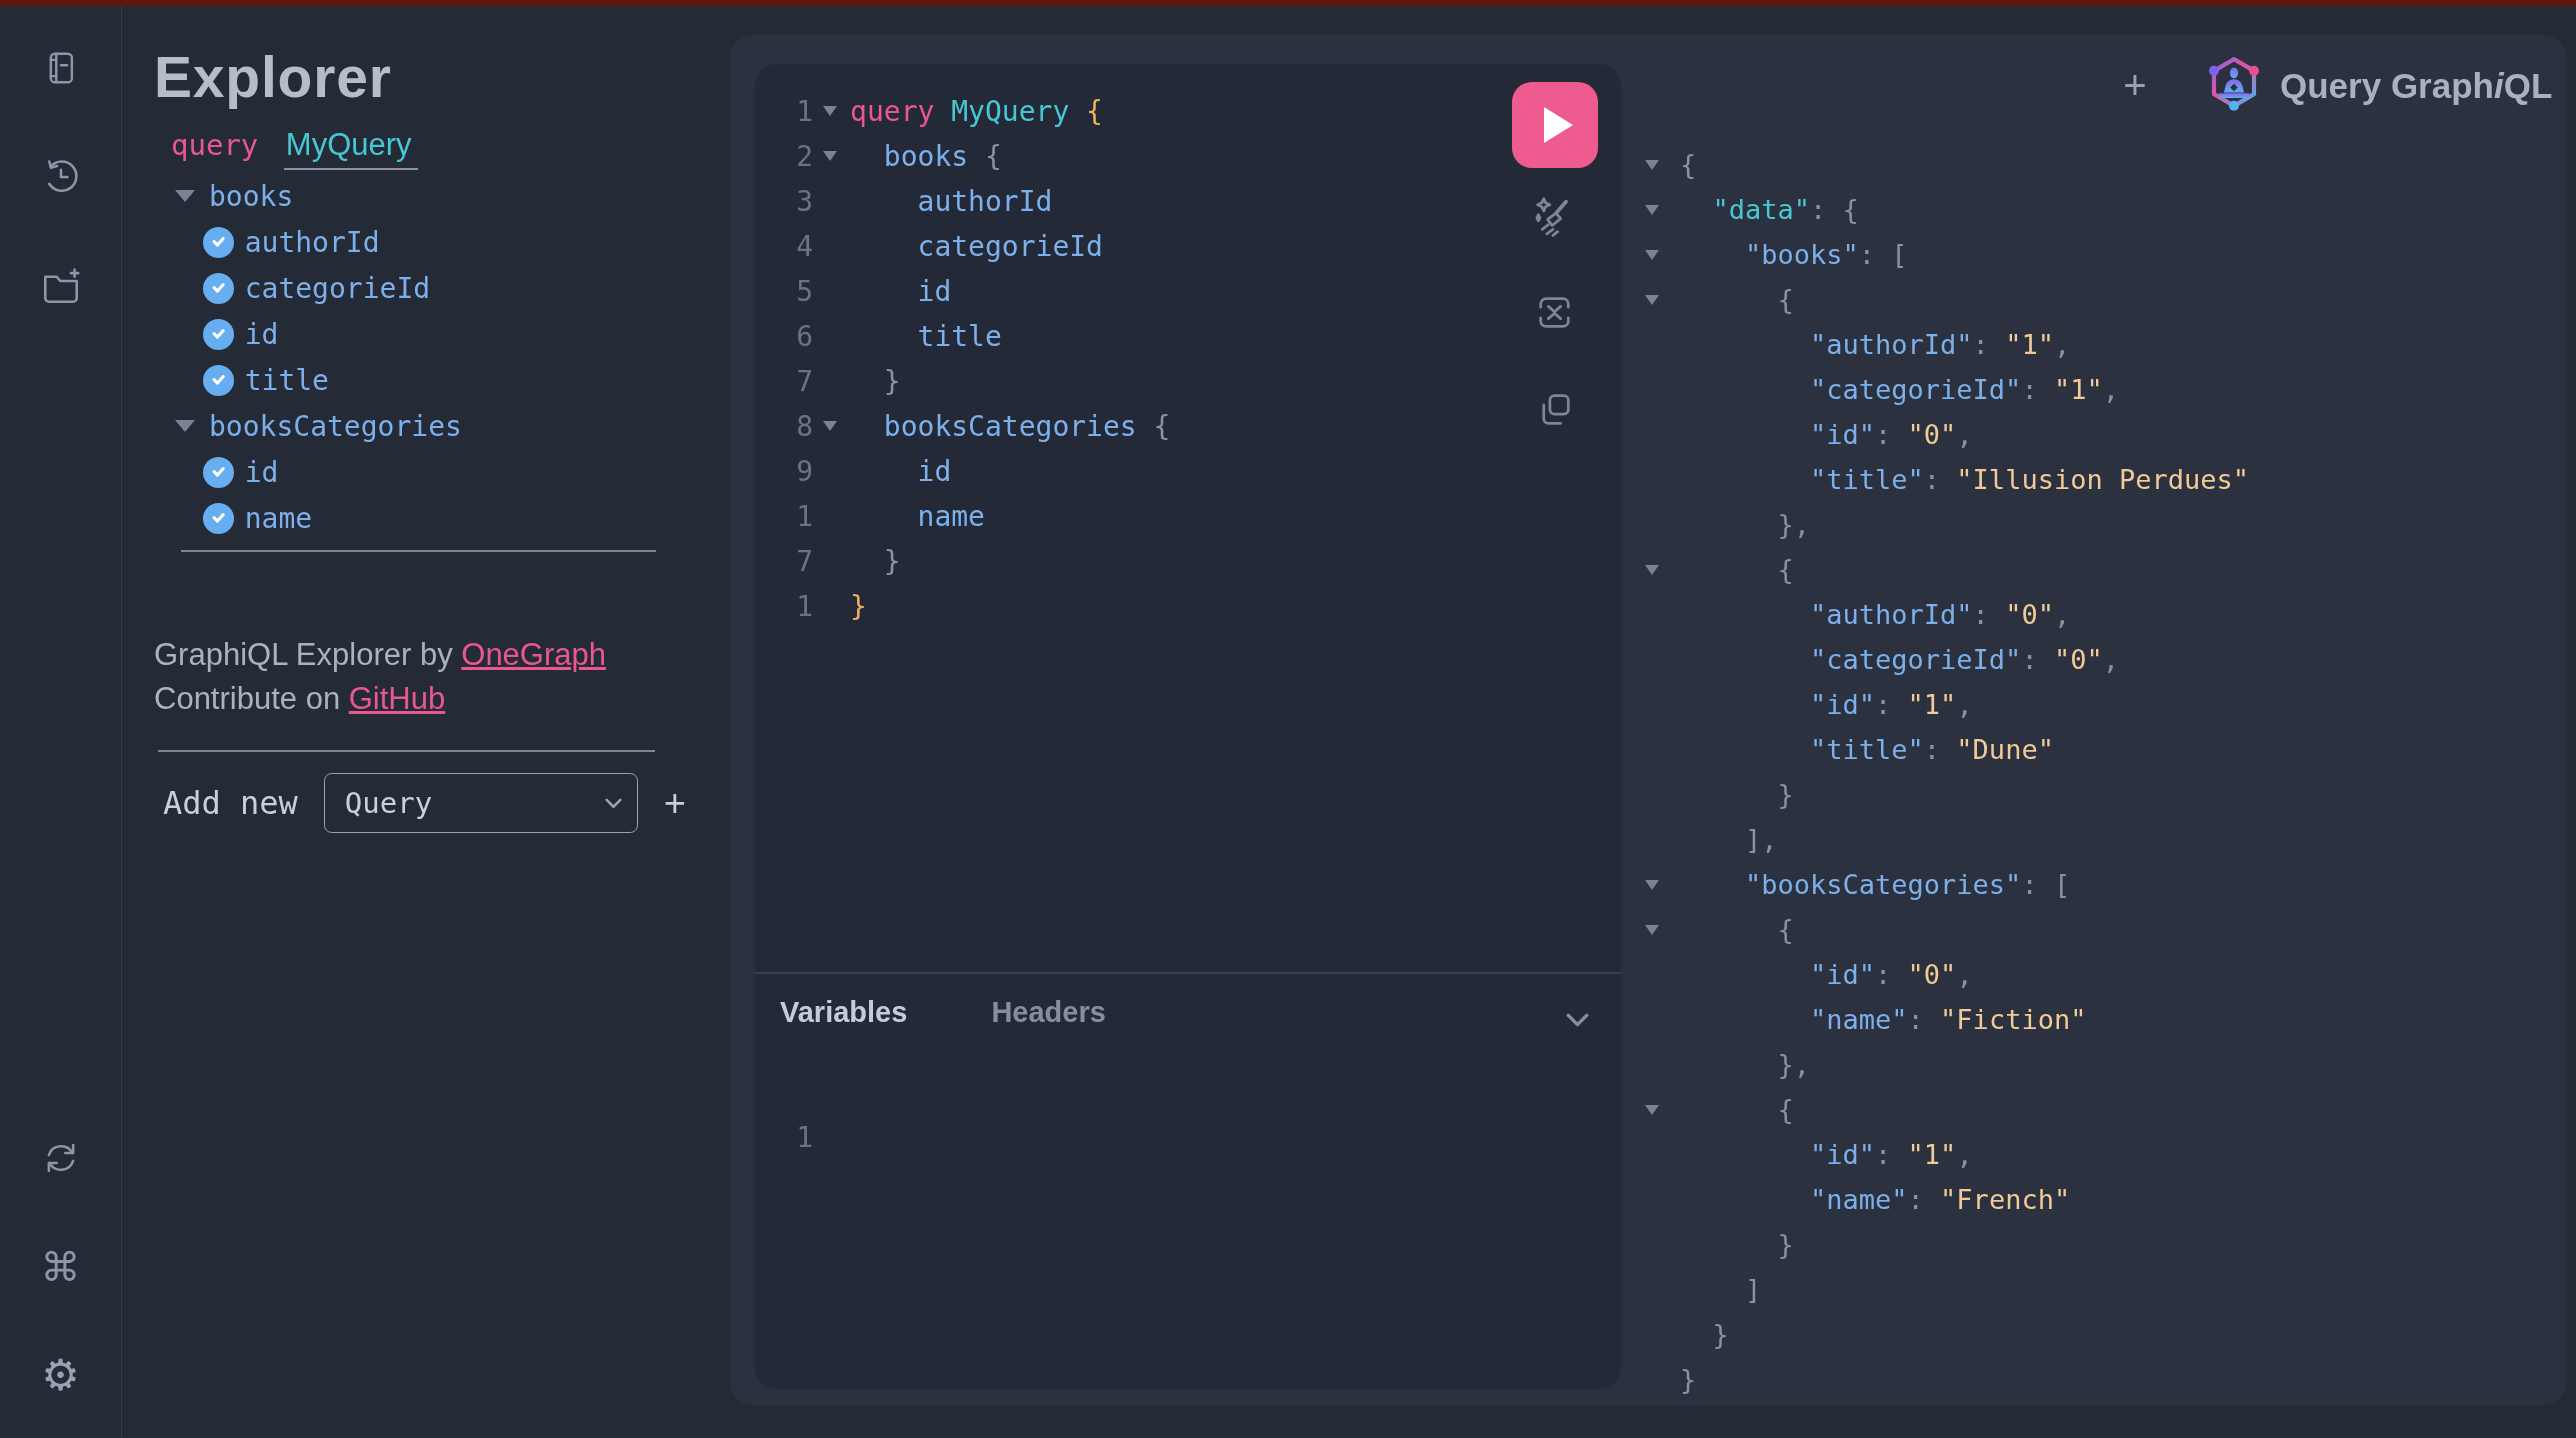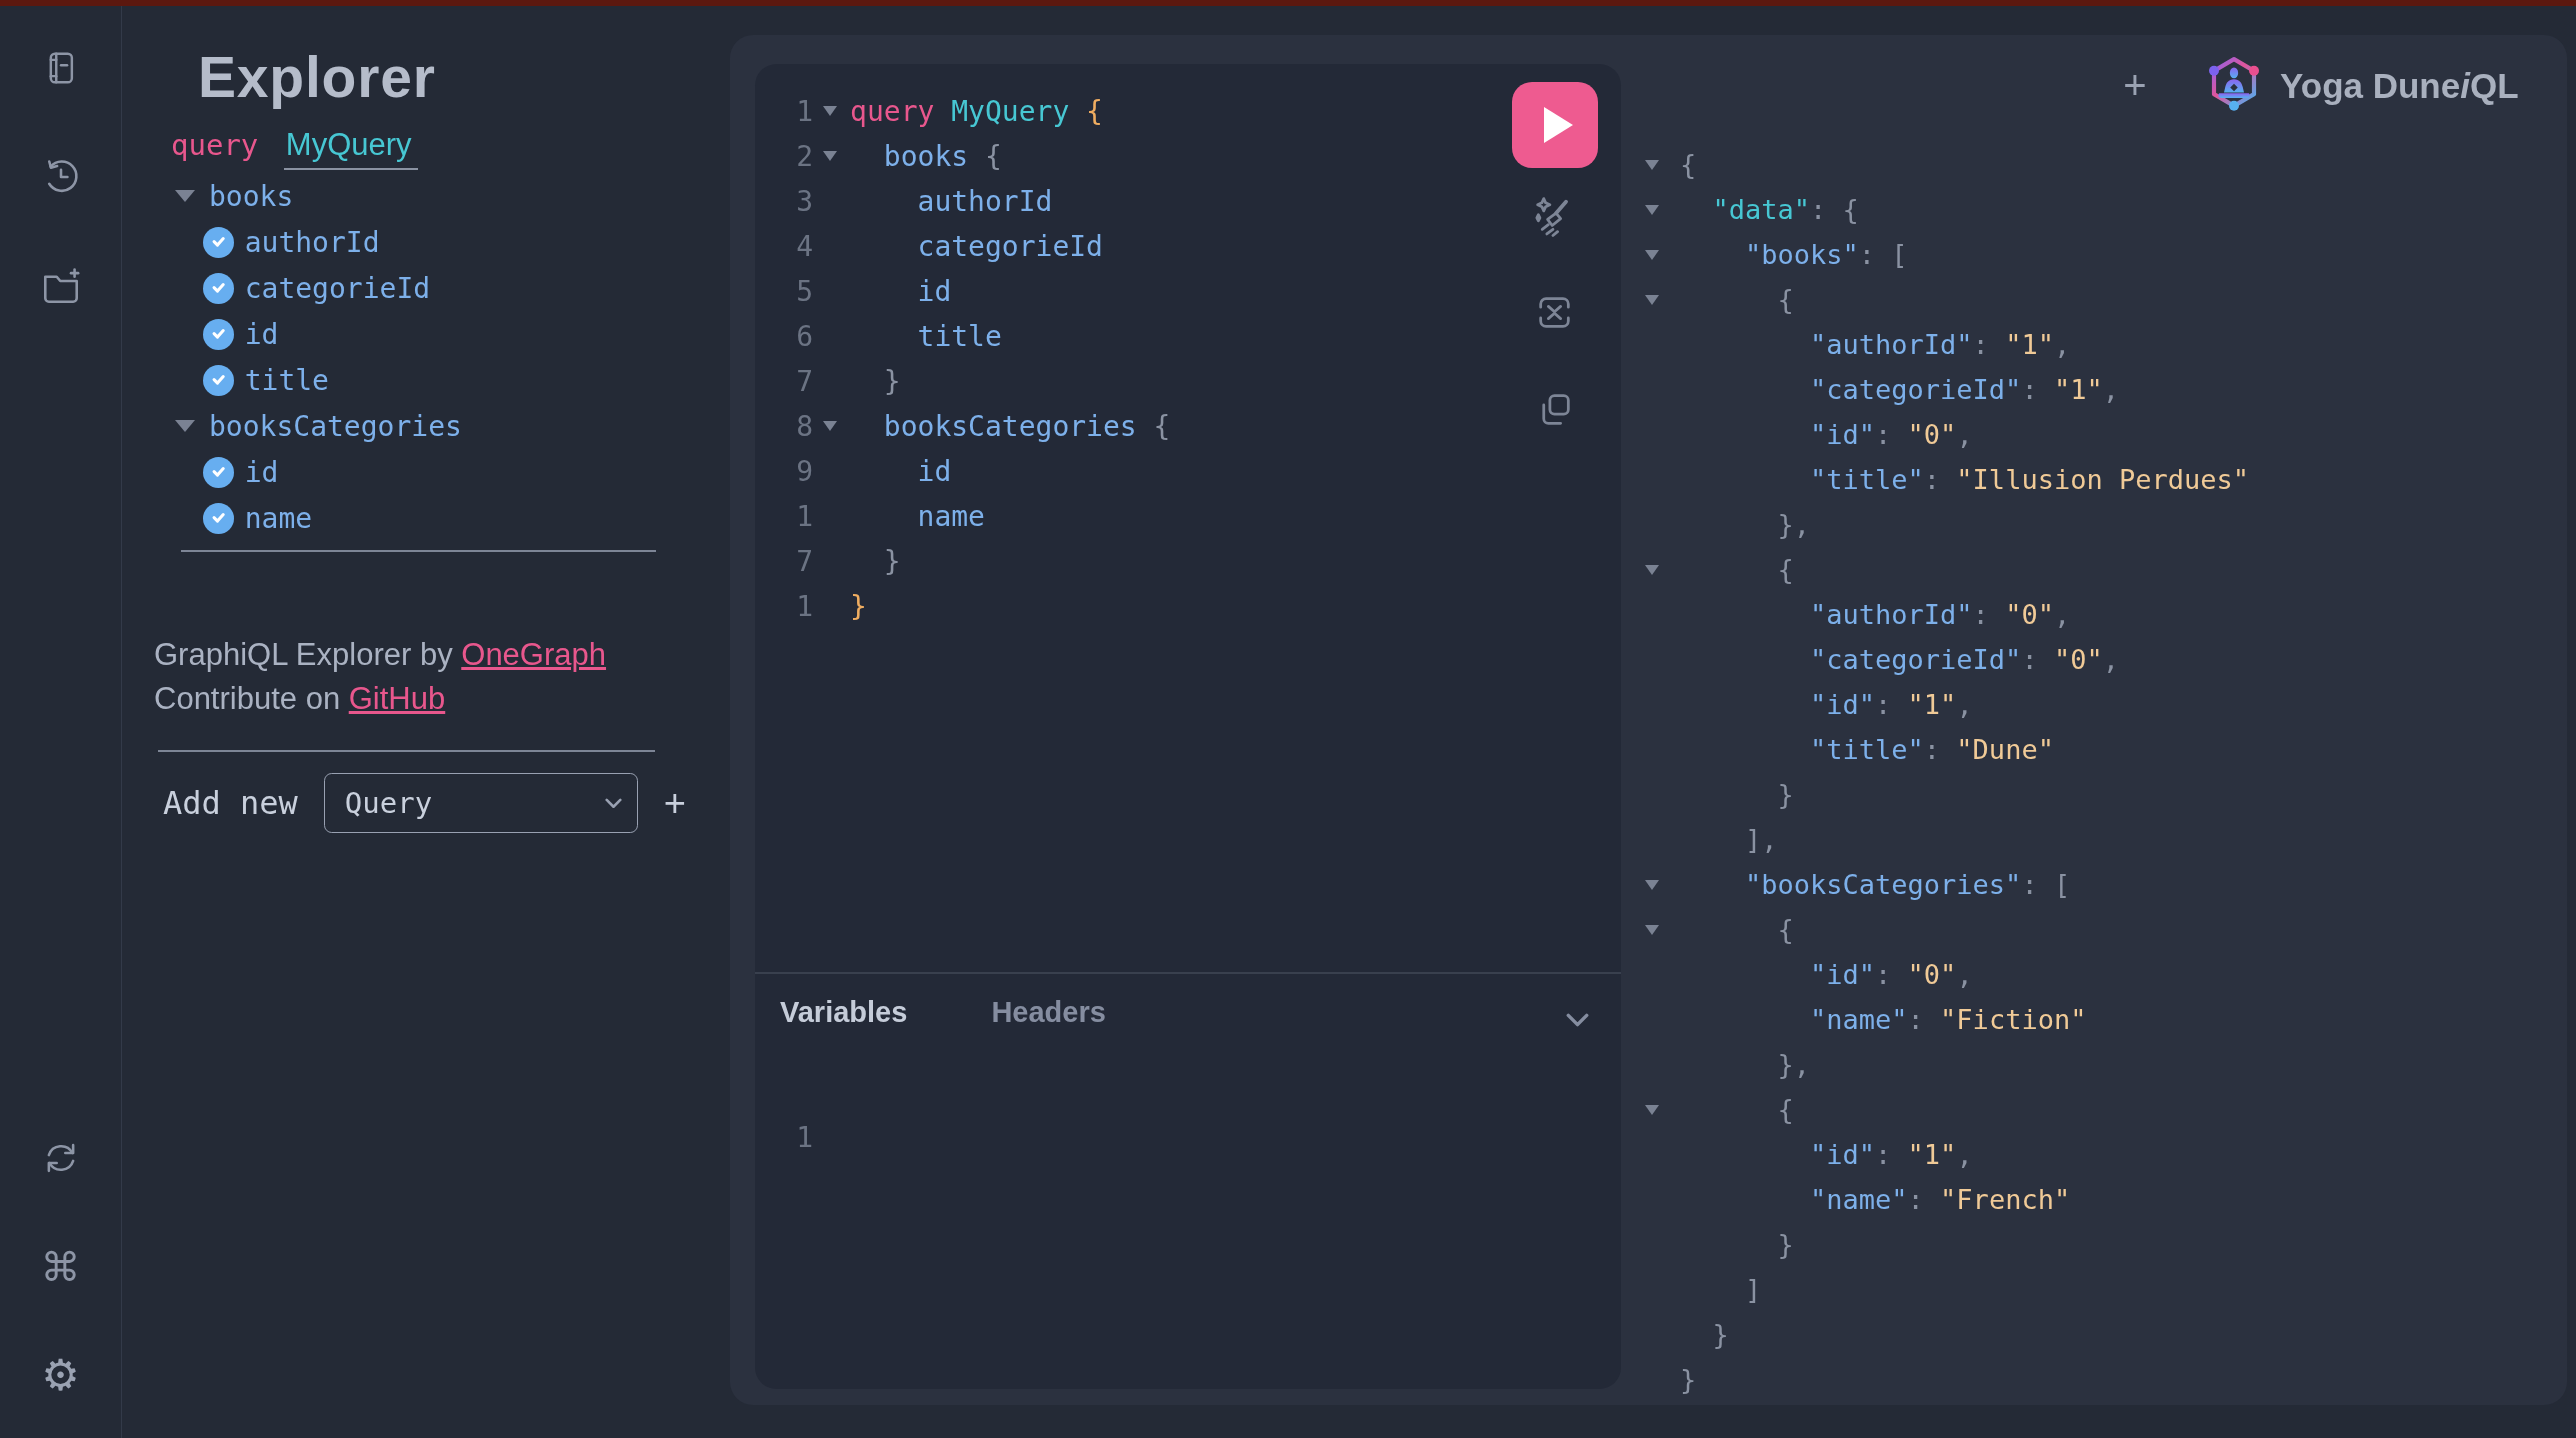--- a/index.html
+++ b/index.html
@@ -19,21 +19,21 @@
 
   
   #sidebar{position:absolute;left:0;top:6.1px;width:121px;height:1432px;border-right:1.5px solid #333a49;}
   .sb-btn{position:absolute;left:39px;width:43px;height:43px;display:flex;align-items:center;justify-content:center;cursor:pointer;}
   .sb-btn svg{stroke:var(--icon-gray);fill:none;stroke-width:3.6;stroke-linecap:round;stroke-linejoin:round;}
   .sb-glyph{font-size:40px;color:var(--icon-gray);line-height:1;}
   #sb-settings .sb-glyph{color:#9aa2b2;font-size:43px;}
 
   
   #explorer{position:absolute;left:123px;top:6.1px;width:607px;height:1432px;}
-  #explorer-title{position:absolute;left:31px;top:38px;font-size:57px;font-weight:bold;color:#b5bcca;letter-spacing:0.8px;margin-left:44px;}
+  #explorer-title{position:absolute;left:31px;top:38px;font-size:57px;font-weight:bold;color:#b5bcca;letter-spacing:0.8px;}
   #op-row{position:absolute;left:48px;top:121px;display:flex;align-items:baseline;}
   #op-kw{font-size:29px;color:var(--accent-pink);}
   #op-name{font-size:31px;color:var(--op-teal);margin-left:26px;padding:0 6.1px 4.6px 1.5px;border-bottom:2.3px solid #8a92a2;}
   #tree{position:absolute;left:0;top:167px;width:607px;}
   .tree-row{height:46px;display:flex;align-items:center;cursor:pointer;}
   .tree-row .label{font-family:"DejaVu Sans Mono",monospace;font-size:28px;color:var(--field-blue);}
   .tree-row.parent{padding-left:52px;}
   .tree-row.parent .label{margin-left:14px;}
   .tree-row.field{padding-left:80px;}
   .tree-row.field .label{margin-left:10.7px;}
@@ -249,21 +249,21 @@
       <circle cx="32" cy="61" r="6" fill="#57b0f0"></circle>
       <g fill="url(#lg2)">
         <ellipse cx="32" cy="21.5" rx="5" ry="6.5"></ellipse>
         <path d="M32 29 c-6.5 0 -9.5 4.5 -10.5 9.5 l-1.5 6.5 h24 l-1.5 -6.5 c-1 -5 -4 -9.5 -10.5 -9.5 z"></path>
         <path d="M14 46 h36 q2.5 4.5 -2.5 5.5 H16.5 q-5 -1 -2.5 -5.5 z"></path>
         <rect x="28.8" y="35.8" width="6.4" height="6.4" transform="rotate(45 32 39)" fill="#2b313f"></rect>
       </g>
     </svg>
   </div>
   <div id="brand">
-    <span>Yoga Dune</span><span class="it">i</span><span>QL</span>
+    <span>Query Graph</span><span class="it">i</span><span>QL</span>
   </div>
 
   <div id="editor-panel">
     <div id="editor-lines">
         <div class="ed-row">
           <span class="ln">1</span>
           <span class="fold">
             <span class="tri-s"></span>
           </span>
           <pre><span class="c-kw">query </span><span class="c-def">MyQuery </span><span class="c-obrace">{</span></pre>

